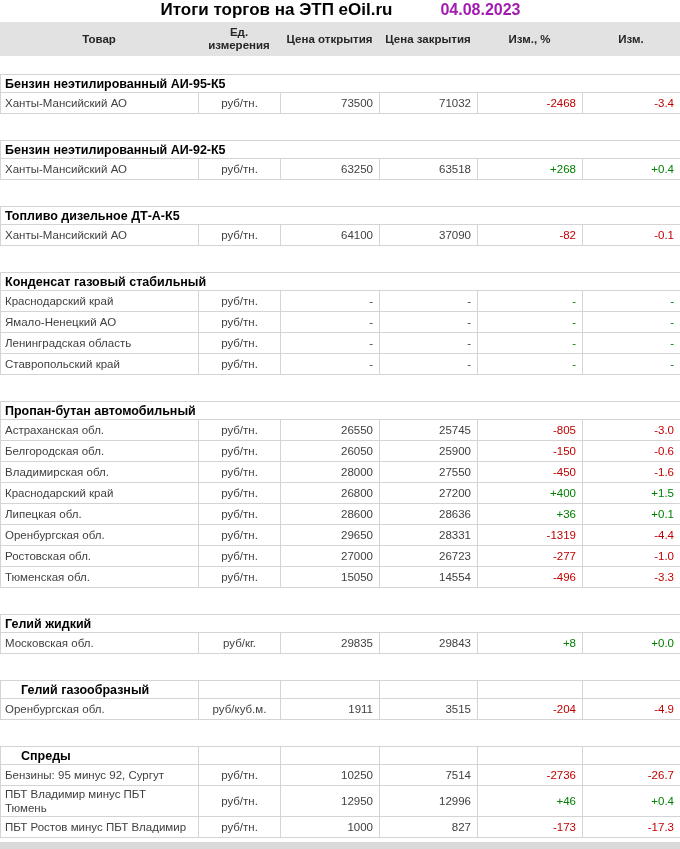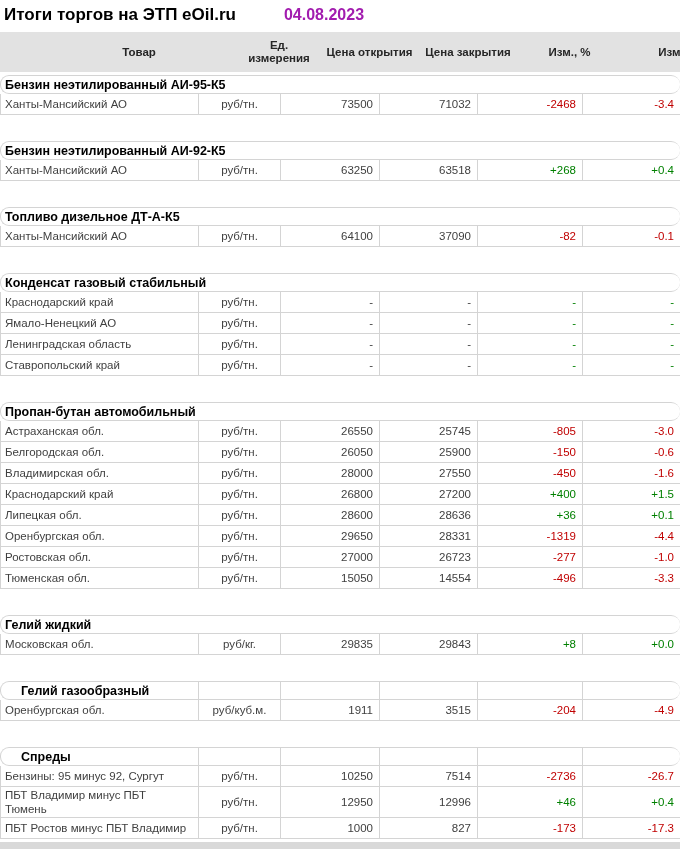--- a/index.html
+++ b/index.html
@@ -12,52 +12,51 @@
   }
   *{box-sizing:border-box;margin:0;padding:0;}
   html,body{background:#fff;}
   body{font-family:"Liberation Sans", sans-serif;}
   .page{
     width:680px;height:849px;overflow:hidden;background:#fff;
     display:flex;flex-direction:column;
   }
   
   .title-bar{
-    height:32px;flex:0 0 auto;display:flex;align-items:center;
-    justify-content:flex-start;padding:0 3px 2px 4px;
+    height:22px;flex:0 0 auto;display:flex;align-items:center;
+    justify-content:center;padding:0 3px 2px 4px;
   }
   .title-bar h1{font-size:17px;font-weight:bold;color:#000;letter-spacing:0;}
   .title-bar .date{font-size:16px;font-weight:bold;color:#a21caf;margin-left:48px;}
   
   .col-header{
-    flex:0 0 auto;height:40px;background:var(--header-bg);
+    flex:0 0 auto;height:34px;background:var(--header-bg);
     display:grid;grid-template-columns:198px 82px 99px 98px 105px 98px;
-    margin-bottom:3px;
-    padding-left:40px;
+    margin-bottom:18px;
   }
   .col-header .ch{
     display:flex;align-items:center;justify-content:center;text-align:center;
     font-size:11.5px;font-weight:bold;color:#262626;line-height:13px;
     padding:0 4px;
   }
   
   #sections{flex:0 0 auto;}
   .section{margin-top:26px;}
   .section:first-child{margin-top:0;}
   .row{
     display:grid;grid-template-columns:198px 82px 99px 98px 105px 98px;
     border-bottom:1px solid var(--border);border-left:1px solid var(--border);
   }
   .row .cell{
     display:flex;align-items:center;min-height:100%;
     font-size:11.5px;color:var(--text);line-height:14px;
   }
   .row .cell:last-child{border-right:1px solid var(--border);}
   
-  .title-row{border-top:1px solid var(--border);min-height:19px;border-radius:9px;}
+  .title-row{border-top:1px solid var(--border);min-height:19px;}
   .title-row .title-cell{
     font-size:12.5px;font-weight:bold;color:#000;padding:1px 2px 1px 4px;
     white-space:nowrap;overflow:visible;
   }
   .title-row:not(.grid-title) .title-cell{grid-column:1 / -1;}
   .title-row.grid-title .cell{border-right:1px solid var(--border);margin-left:16px;}
   
   .data-row{min-height:21px;}
   .data-row .cell{border-right:1px solid var(--border);padding-top:1px;padding-bottom:1px;}
   .data-row .cell:nth-child(1){justify-content:flex-start;text-align:left;padding-left:4px;padding-right:8px;}

